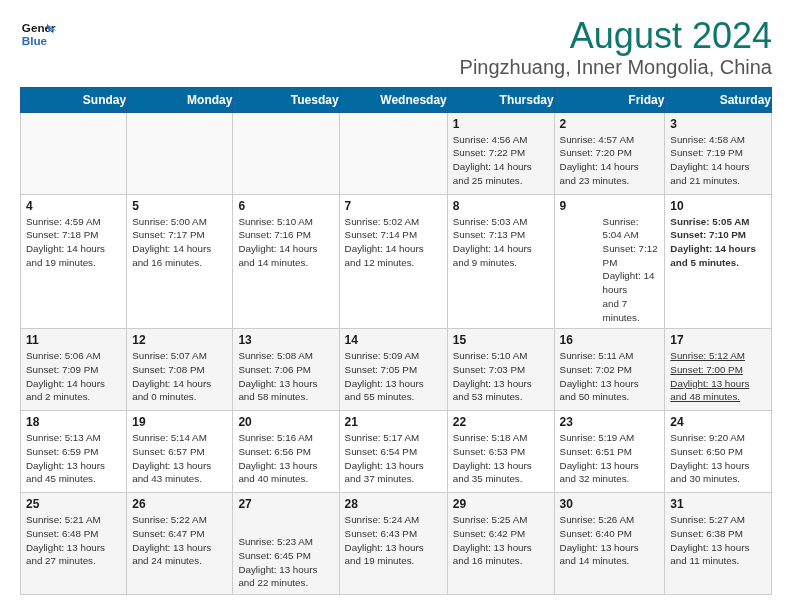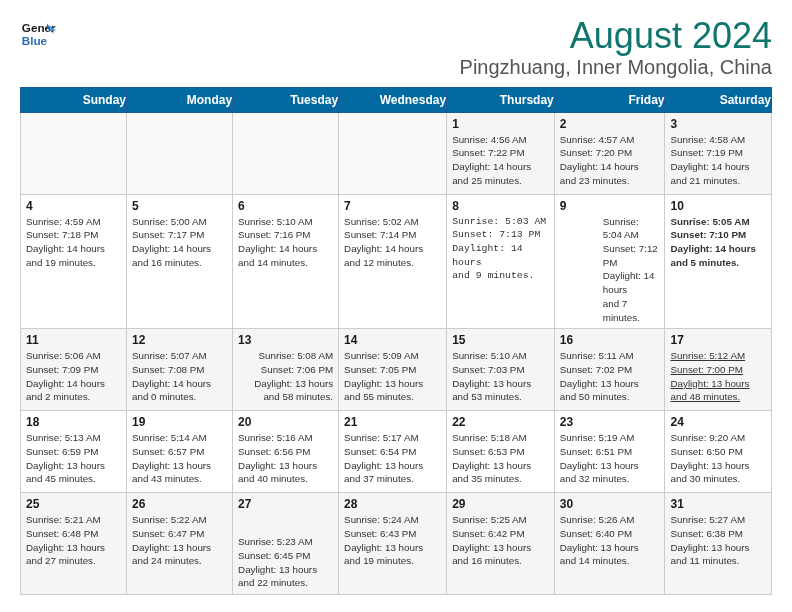--- a/index.html
+++ b/index.html
@@ -169,21 +169,21 @@
           </td>
           <td>
             <div class="day-num">7</div>
             <div class="day-info" style="white-space: pre-line;">Sunrise: 5:02 AM
 Sunset: 7:14 PM
 Daylight: 14 hours
 and 12 minutes.</div>
           </td>
           <td>
             <div class="day-num">8</div>
-            <div class="day-info" style="white-space: pre-line; font-family: Liberation Mono, monospace;">Sunrise: 5:03 AM
+            <div class="day-info" style="white-space: pre-line;">Sunrise: 5:03 AM
 Sunset: 7:13 PM
 Daylight: 14 hours
 and 9 minutes.</div>
           </td>
           <td>
             <div class="day-num">9</div>
             <div class="day-info" style="white-space: pre-line; margin-left: 43px;">Sunrise: 5:04 AM
 Sunset: 7:12 PM
 Daylight: 14 hours
 and 7 minutes.</div>
@@ -206,21 +206,21 @@
           </td>
           <td>
             <div class="day-num">12</div>
             <div class="day-info" style="white-space: pre-line;">Sunrise: 5:07 AM
 Sunset: 7:08 PM
 Daylight: 14 hours
 and 0 minutes.</div>
           </td>
           <td>
             <div class="day-num">13</div>
-            <div class="day-info" style="white-space: pre-line; text-align: right;">Sunrise: 5:08 AM
+            <div class="day-info" style="white-space: pre-line;">Sunrise: 5:08 AM
 Sunset: 7:06 PM
 Daylight: 13 hours
 and 58 minutes.</div>
           </td>
           <td>
             <div class="day-num">14</div>
             <div class="day-info" style="white-space: pre-line;">Sunrise: 5:09 AM
 Sunset: 7:05 PM
 Daylight: 13 hours
 and 55 minutes.</div>

